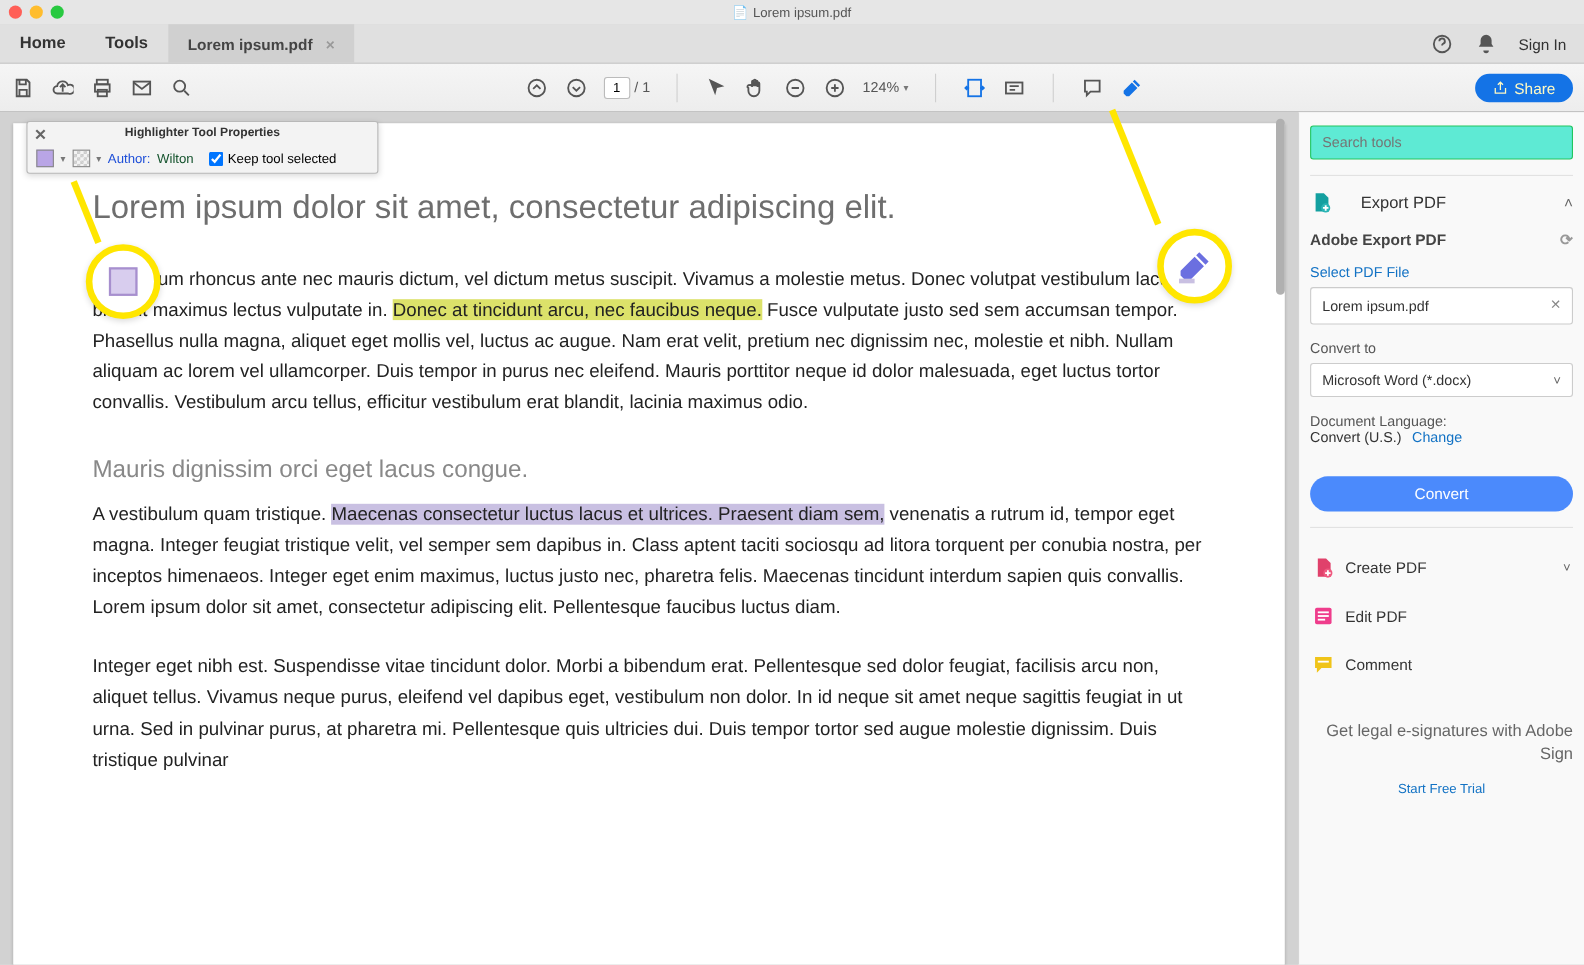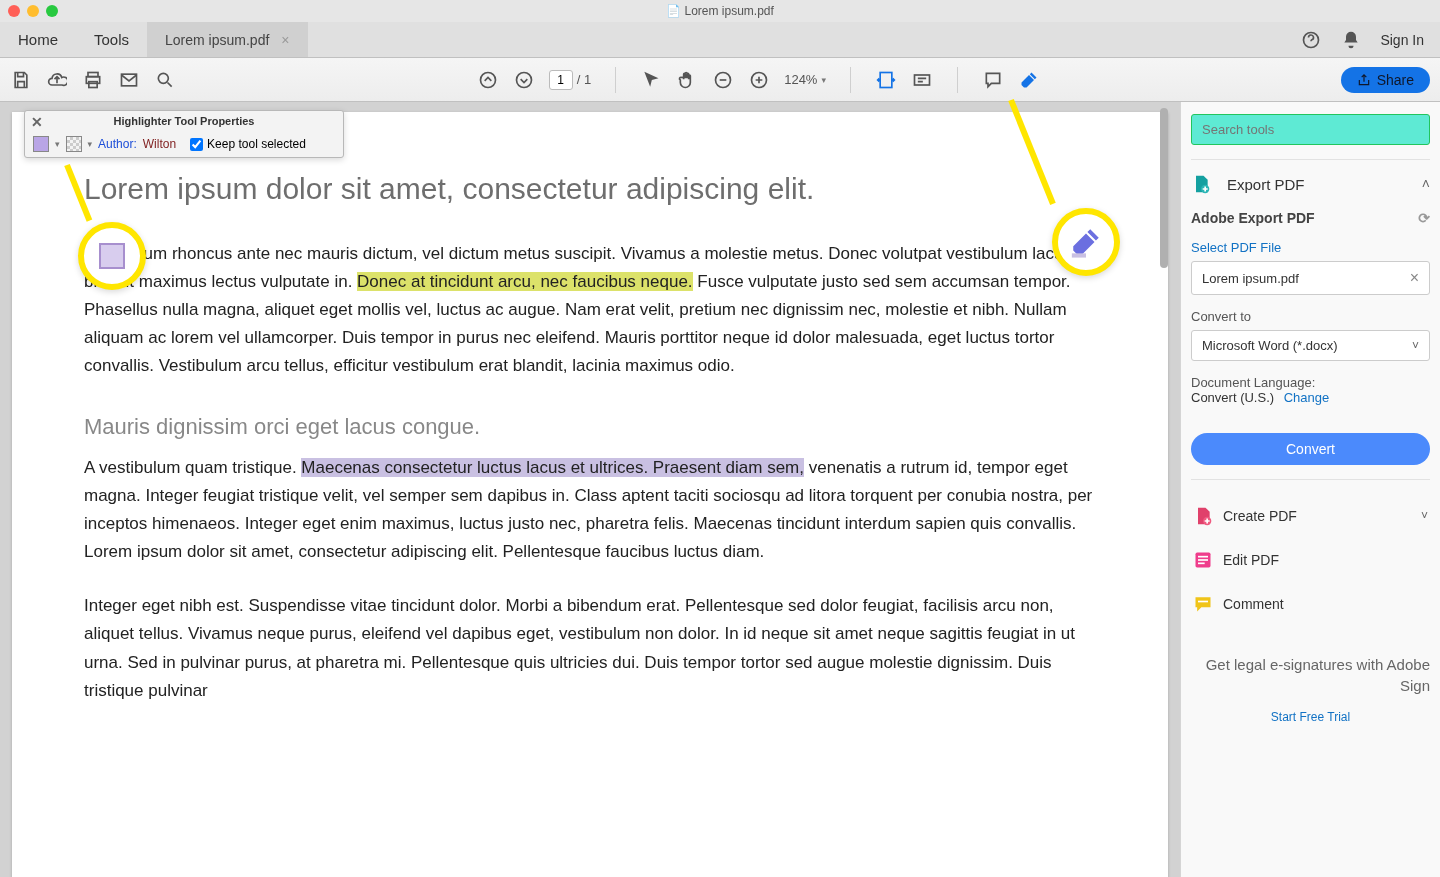--- a/index.html
+++ b/index.html
@@ -6,65 +6,65 @@
 html, body { width: 1440px; height: 877px; overflow: hidden; background: #d7d7d7; }
 
 .titlebar { height: 22px; background: #e6e6e6; position: relative; display: flex; align-items: center; justify-content: center; font-size: 12px; color: #555; }
 .traffic { position: absolute; left: 8px; top: 50%; transform: translateY(-50%); display: flex; gap: 7px; }
 .tl { width: 12px; height: 12px; border-radius: 50%; }
 .tl.red { background: #ff5f57; }
 .tl.yellow { background: #ffbd2e; }
 .tl.green { background: #28c940; }
 
 .tabbar { height: 36px; background: #e0e0e0; border-bottom: 1px solid #c0c0c0; display: flex; align-items: stretch; }
-.tab { padding: 0 18px; display: flex; align-items: center; font-size: 15px; color: #333; cursor: pointer; position: relative; }
+.tab { padding: 0 18px; display: flex; align-items: center; font-size: 15px; color: #333; cursor: pointer; position: relative; font-weight: bold; }
 .tab.doc { background: #d0d0d0; font-size: 14px; color: #444; }
 .tab-close { margin-left: 12px; color: #999; font-size: 14px; line-height: 1; cursor: pointer; }
 .tabright { margin-left: auto; display: flex; align-items: center; gap: 18px; padding: 0 16px; }
 .signin { color: #333; font-size: 14px; cursor: pointer; }
 
 .toolbar { height: 44px; background: linear-gradient(#f5f5f5,#ededed); border-bottom: 1px solid #c0c0c0; display: flex; align-items: center; padding: 0 10px; position: relative; }
 .tb-group { display: flex; align-items: center; gap: 14px; }
 .tb-spacer { flex: 1; }
 .tb-icon { width: 22px; height: 22px; display: flex; align-items: center; justify-content: center; color: #555; cursor: pointer; border-radius: 3px; }
 .tb-icon svg { width: 20px; height: 20px; }
 .sep { width: 1px; height: 26px; background: #cfcfcf; margin: 0 10px; }
 .tb-page { display: flex; align-items: center; gap: 4px; font-size: 13px; color: #555; }
 .tb-page input { width: 24px; height: 20px; text-align: center; border: 1px solid #bbb; background: #fff; border-radius: 3px; font-size: 12px; }
 .zoom { display: flex; align-items: center; gap: 6px; font-size: 13px; color: #555; }
 .tb-dropdown { display: flex; align-items: center; gap: 4px; }
-.share-btn { background: #1473e6; color: #0f172a; border-radius: 15px; padding: 5px 16px; font-size: 14px; cursor: pointer; display: flex; align-items: center; gap: 6px; }
+.share-btn { background: #1473e6; color: #fef9c3; border-radius: 15px; padding: 5px 16px; font-size: 14px; cursor: pointer; display: flex; align-items: center; gap: 6px; }
 .highlighter-active { color: #1473e6; }
 
 .hlt-panel { position: absolute; left: 24px; top: 110px; width: 320px; background: #f3f3f3; border: 1px solid #b8b8b8; border-radius: 3px; box-shadow: 0 2px 6px rgba(0,0,0,.15); z-index: 10; font-size: 12px; }
 .hlt-title { text-align: center; font-weight: 600; padding: 4px 0; font-size: 11px; color: #333; position: relative; }
 .hlt-close { position: absolute; left: 6px; top: 4px; cursor: pointer; color: #666; font-size: 14px; line-height: 1; }
 .hlt-row { display: flex; align-items: center; gap: 6px; padding: 5px 8px; }
 .color-swatch { width: 16px; height: 16px; background: #b9a5e6; border: 1px solid #888; cursor: pointer; }
 .chev { color: #777; font-size: 9px; }
 .opacity-swatch { width: 16px; height: 16px; background-image: linear-gradient(45deg,#ccc 25%,transparent 25%,transparent 75%,#ccc 75%), linear-gradient(45deg,#ccc 25%,transparent 25%,transparent 75%,#ccc 75%); background-size: 6px 6px; background-position: 0 0, 3px 3px; border: 1px solid #888; cursor: pointer; }
 .hlt-label { color: #1d4ed8; }
-.hlt-author { color: #7f1d1d; }
+.hlt-author { color: #14532d; }
 .hlt-check { display: flex; align-items: center; gap: 4px; margin-left: 8px; }
 
 .workspace { display: flex; height: 775px; }
 
 .doc-area { flex: 1; background: #d2d2d2; position: relative; overflow: hidden; }
 .doc-scroll { position: absolute; right: 12px; top: 6px; width: 8px; height: 160px; background: #b0b0b0; border-radius: 4px; }
 .doc-page { margin: 10px 12px 0 12px; background: #fff; padding: 60px 72px 40px 72px; box-shadow: 0 1px 3px rgba(0,0,0,.2); min-height: 900px; }
 .doc-h1 { font-size: 30px; color: #6e6e6e; margin-bottom: 34px; }
 .doc-p { font-size: 17px; line-height: 1.65; color: #222; margin-bottom: 26px; }
 .doc-h2 { font-size: 22px; color: #888; margin: 34px 0 14px 0; }
 .hl-yellow { background: #dce26a; }
 .hl-purple { background: #c9c0e2; }
 
 .right-panel { width: 260px; background: #f9f9f9; border-left: 1px solid #d5d5d5; padding: 12px 10px; position: relative; }
 .search-tools { width: 100%; border: 1px solid #22c55e; border-radius: 3px; padding: 7px 10px; font-size: 13px; background: #5eead4; }
 .section { border-top: 1px solid #e2e2e2; margin-top: 14px; padding-top: 14px; }
-.section-header { display: flex; align-items: center; gap: 16px; font-size: 15px; color: #333; cursor: pointer; }
+.section-header { display: flex; align-items: center; gap: 26px; font-size: 15px; color: #333; cursor: pointer; }
 .section-header .chevr { margin-left: auto; color: #666; font-size: 14px; }
 .export-panel { margin-top: 16px; }
 .export-title { font-weight: 700; color: #444; font-size: 14px; display: flex; align-items: center; justify-content: space-between; }
 .export-sub { font-size: 13px; color: #555; margin-top: 6px; line-height: 1.4; }
 .select-file { color: #1272c4; font-size: 13px; margin-top: 14px; cursor: pointer; }
 .file-box { border: 1px solid #ccc; border-radius: 3px; padding: 7px 10px; display: flex; align-items: center; font-size: 13px; color: #333; margin-top: 6px; background: #fff; }
 .file-box .x { margin-left: auto; color: #888; cursor: pointer; font-size: 16px; }
 .convto { font-size: 13px; color: #555; margin-top: 14px; }
 .select-box { border: 1px solid #ccc; border-radius: 3px; padding: 7px 10px; display: flex; align-items: center; font-size: 13px; color: #333; margin-top: 6px; background: #fff; cursor: pointer; }
 .select-box .chevr { margin-left: auto; color: #666; font-size: 12px; }

